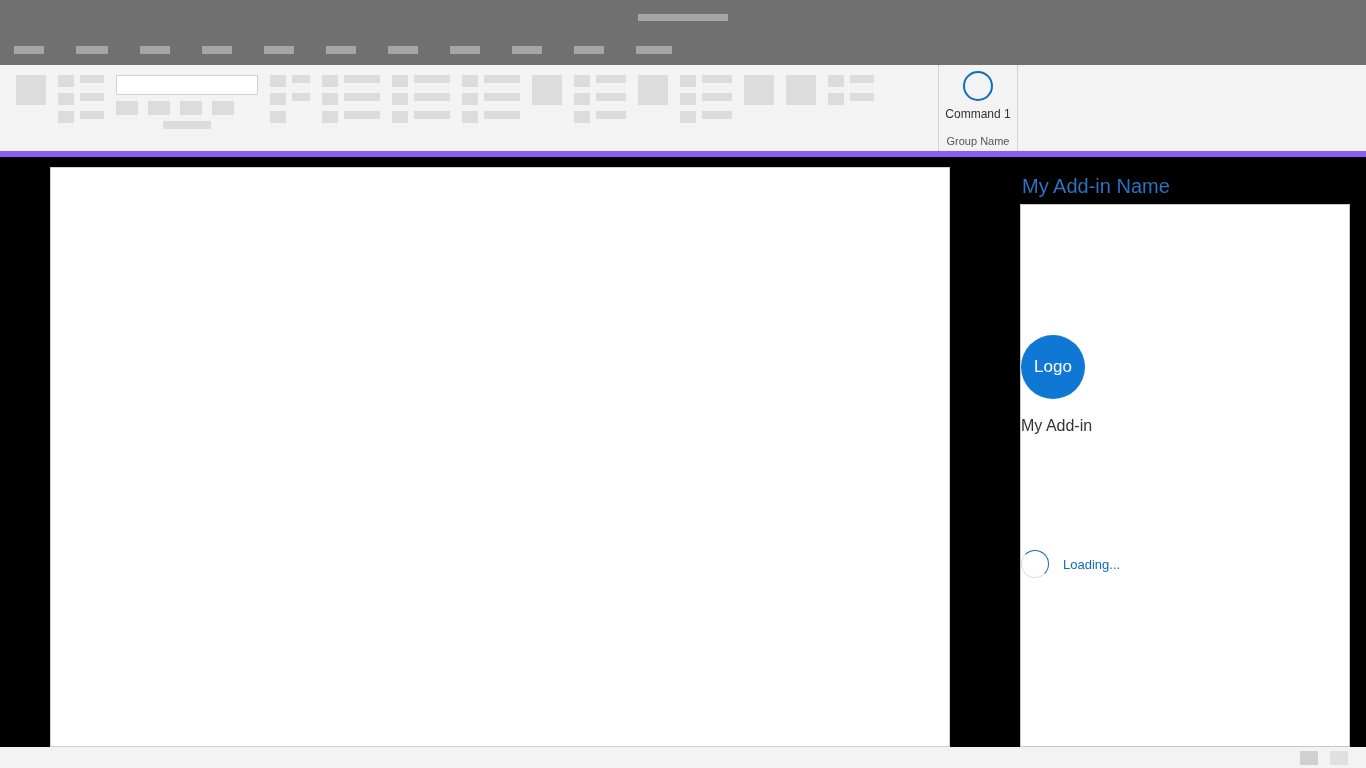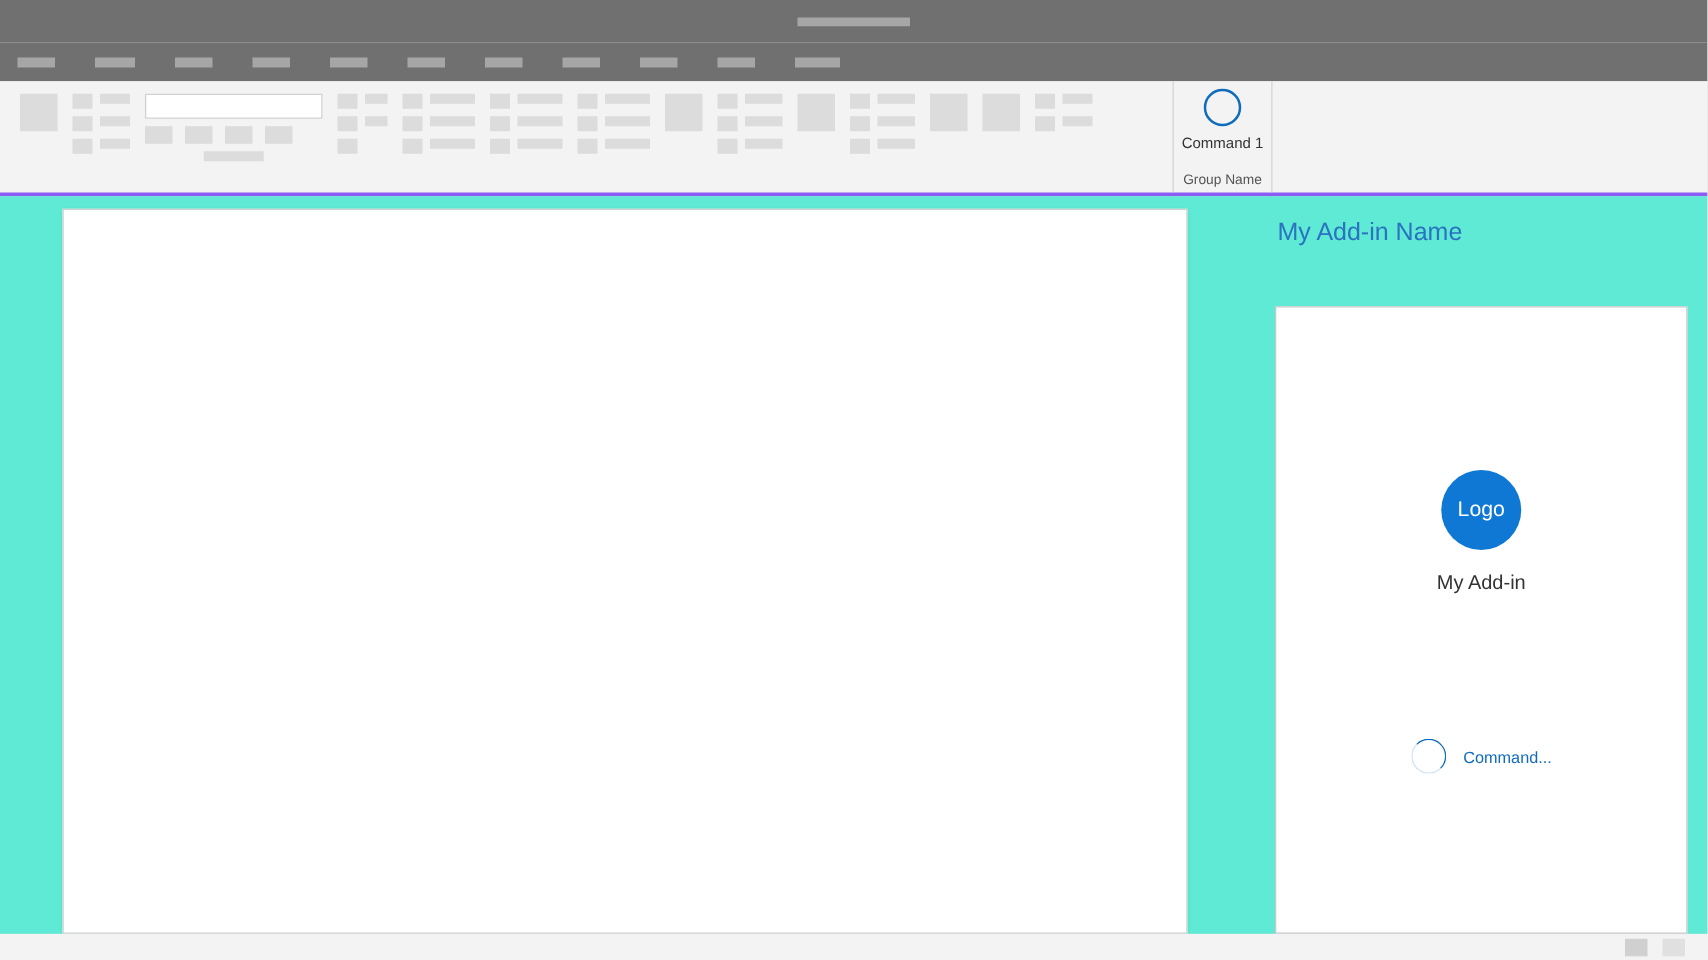--- a/index.html
+++ b/index.html
@@ -33,21 +33,21 @@
     gap: 32px;
   }
   .tab-ph { height:8px; background:#a6a6a6; }
 
   
   .ribbon {
     height: 92px;
     background: #f3f3f3;
     display:flex;
     align-items:stretch;
-    border-bottom:3px solid #8b5cf6;
+    border-bottom:6px solid #8b5cf6;
   }
   .ribbon-left {
     flex:none;
     display:flex;
     padding:10px 6px 4px 10px;
   }
   .rg { display:flex; flex-direction:column; padding:0 6px; }
   .ph { background:#dcdcdc; }
   .rrow{ display:flex; gap:6px; margin-bottom:6px;}
   .big-icon{ width:30px;height:30px;}
@@ -68,21 +68,21 @@
     margin-bottom:6px;
   }
   .cmd-label{ font-size:12px;color:#333; }
   .group-name{
     position:absolute;bottom:4px;font-size:11px;color:#555;
   }
 
   
   .workspace{
     height: 590px;
-    background:#5eead4;
+    background:#000000;
     display:flex;
     padding:10px 0 0 50px;
   }
   .document{
     width:900px;
     height:580px;
     background:#fff;
     border:1px solid #d0d0d0;
     box-shadow:0 1px 4px rgba(0,0,0,.08);
   }
@@ -92,24 +92,23 @@
     display:flex;flex-direction:column;
   }
   .panel-title{
     font-size:20px;font-weight:300;color:#2b72c0;
     padding:8px 0 6px 2px;
   }
   .panel{
     flex:1;
     background:#fff;
     border:1px solid #c8c8c8;
-    display:flex;flex-direction:column;align-items:center;
+    display:flex;flex-direction:column;align-items:flex-start;
     padding-top:130px;
     position:relative;
-    margin-top:41px;
   }
   .logo-circle{
     width:64px;height:64px;border-radius:50%;background:#0f78d4;
     display:flex;align-items:center;justify-content:center;
     color:#fff;font-size:17px;font-weight:300;
   }
   .addin-name{
     margin-top:18px;font-size:16px;font-weight:300;color:#333;
   }
   .loading-row{
@@ -323,21 +322,21 @@
 
   <div class="panel-wrap">
     <div class="panel-title">My Add-in Name</div>
     <div class="panel">
       <div class="logo-circle">
         <span>Logo</span>
       </div>
       <div class="addin-name">My Add-in</div>
       <div class="loading-row">
         <div class="spinner"></div>
-        <span class="loading-text">Command...</span>
+        <span class="loading-text">Loading...</span>
       </div>
     </div>
   </div>
 </div>
 
 <div class="statusbar">
   <div class="sb-btn"></div>
   <div class="sb-btn dim"></div>
 </div>
 

